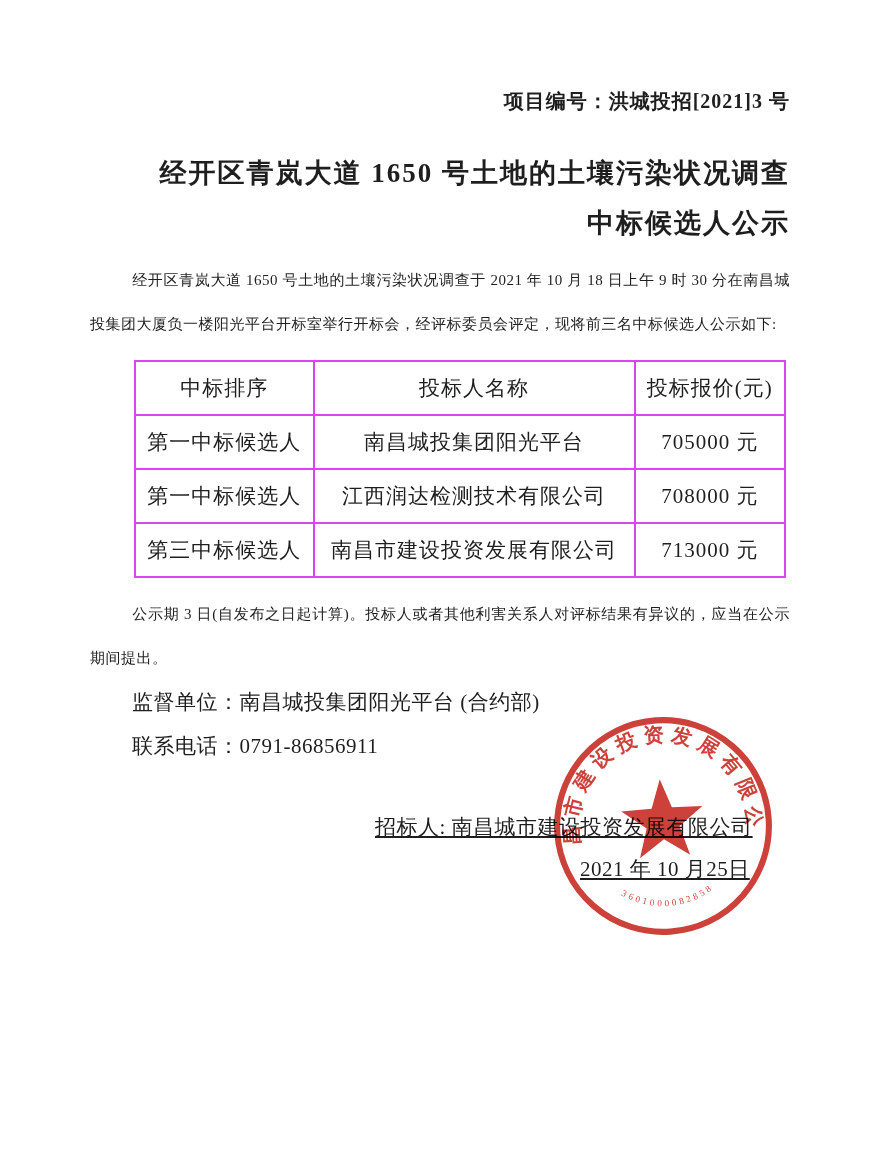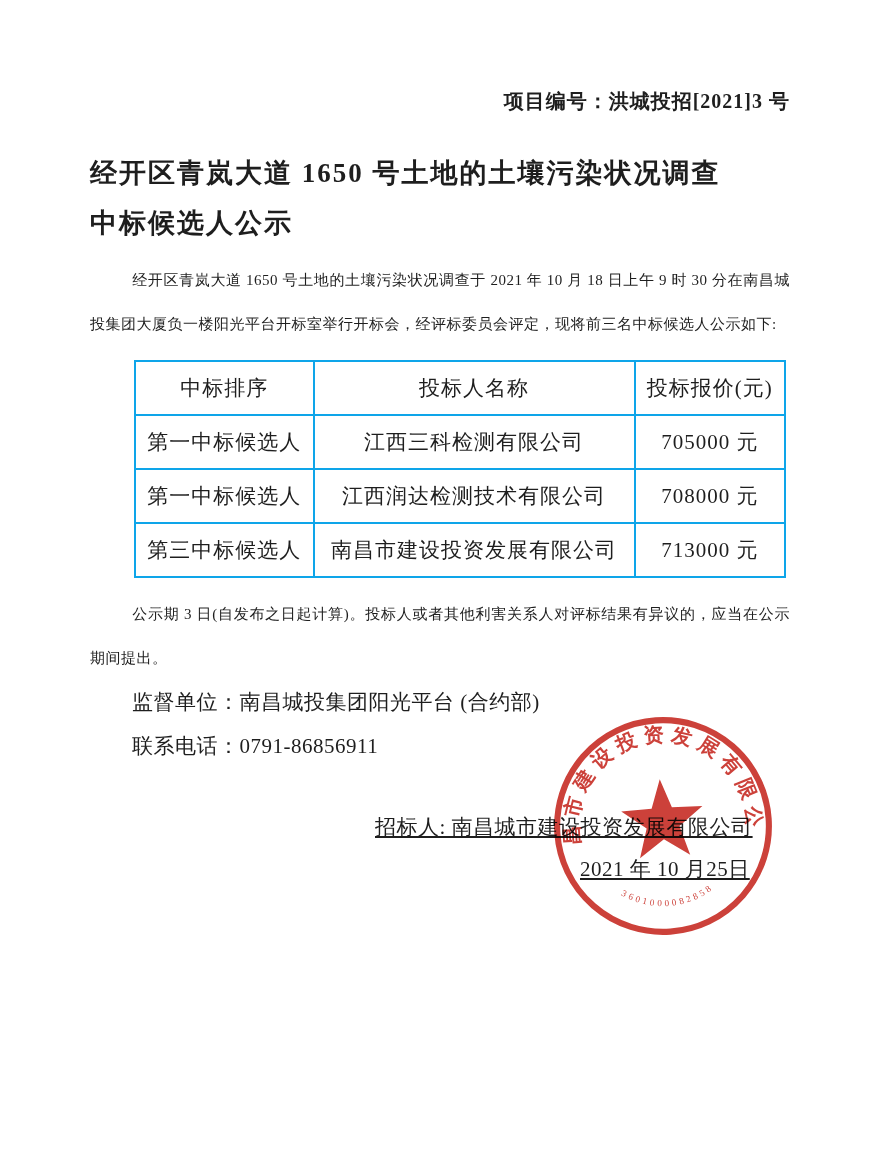--- a/index.html
+++ b/index.html
@@ -19,42 +19,42 @@
   }
   .project-no {
     text-align: right;
     font-size: 20px;
     font-weight: 700;
     line-height: 26px;
     letter-spacing: 1px;
   }
   .title {
     margin-top: 34px;
-    text-align: left;
+    text-align: right;
     font-size: 27px;
     font-weight: 700;
     line-height: 50px;
     letter-spacing: 2px;
   }
   .para {
     margin-top: 10px;
     font-size: 15px;
     line-height: 44px;
     text-align: justify;
     letter-spacing: 0.5px;
   }
   .para .indent { display: inline-block; width: 42px; }
   table.bid-table {
     margin: 14px 0 0 44px;
     border-collapse: collapse;
     table-layout: fixed;
     width: 652px;
   }
   table.bid-table td, table.bid-table th {
-    border: 2px solid #0ea5e9;
+    border: 2px solid #d946ef;
     font-size: 21px;
     font-weight: 400;
     text-align: center;
     vertical-align: middle;
     height: 52px;
     padding: 0 4px;
     letter-spacing: 1px;
   }
   .col-rank  { width: 178px; }
   .col-name  { width: 320px; }
@@ -110,21 +110,21 @@
         <col class="col-price">
     </colgroup>
     <tbody>
       <tr>
         <th>中标排序</th>
         <th>投标人名称</th>
         <th>投标报价(元)</th>
       </tr>
       <tr>
         <td>第一中标候选人</td>
-        <td>江西三科检测有限公司</td>
+        <td>南昌城投集团阳光平台</td>
         <td>705000 元</td>
       </tr>
       <tr>
         <td>第一中标候选人</td>
         <td>江西润达检测技术有限公司</td>
         <td>708000 元</td>
       </tr>
       <tr>
         <td>第三中标候选人</td>
         <td>南昌市建设投资发展有限公司</td>

